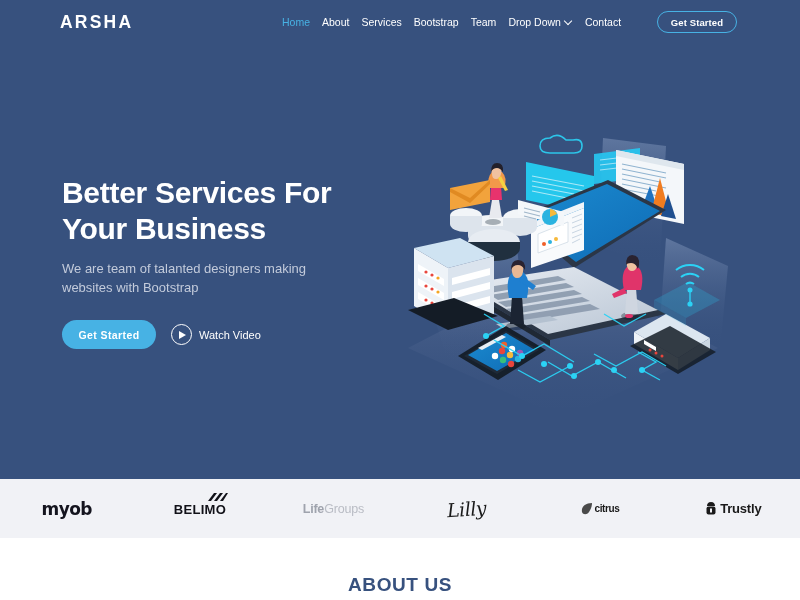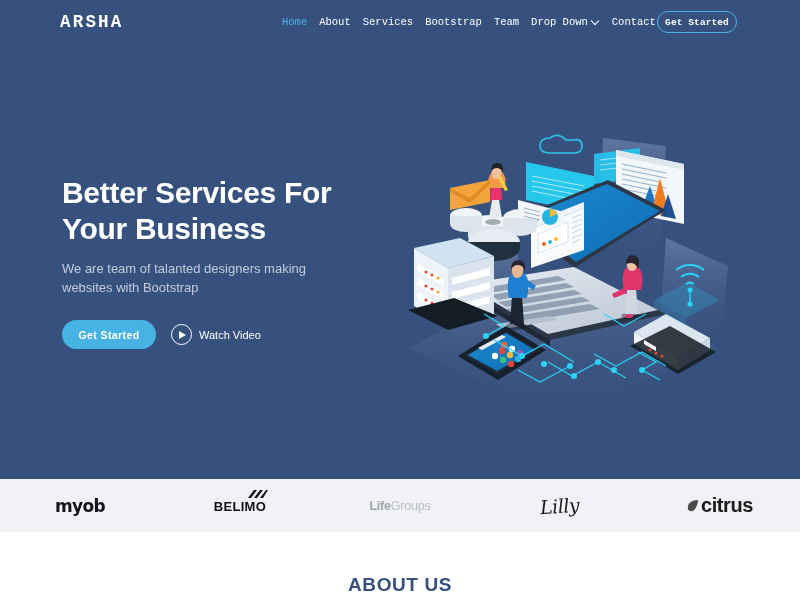--- a/index.html
+++ b/index.html
@@ -24,21 +24,20 @@
     overflow: hidden;
   }
 
   
   .navbar {
     position: absolute;
     left: 0; top: 0;
     width: 800px; height: 44px;
     display: flex;
     align-items: center;
-    font-family: Liberation Mono, monospace;
   }
   .brand {
     position: absolute;
     left: 60px; top: 11px;
     color: #ffffff;
     font-size: 17.5px;
     font-weight: 700;
     letter-spacing: 2.2px;
     line-height: 22px;
     white-space: nowrap;
@@ -182,21 +181,21 @@
   .illus {
     position: absolute;
     left: 398px; top: 118px;
     width: 330px; height: 290px;
   }
 
   
   .clients {
     position: absolute;
     left: 0; top: 479px;
-    width: 800px; height: 53px;
+    width: 800px; height: 59px;
     background: #f1f2f6;
     display: flex;
     align-items: center;
   }
   .client-cell {
     flex: 1 1 0;
     display: flex;
     align-items: center;
     justify-content: center;
     height: 100%;
@@ -221,21 +220,21 @@
   .logo-life b { color: #9fa3ad; font-weight: 600; }
   .logo-lilly {
     font-size: 19px; color: #1a1a1a;
     font-family: "DejaVu Serif", serif;
     font-style: italic; font-weight: 500;
     letter-spacing: -0.5px;
     transform: rotate(-4deg);
   }
   .logo-citrus-wrap { display: flex; align-items: center; gap: 2px; }
   .logo-citrus {
-    font-size: 20px; font-weight: 700; color: #1a1a1a;
+    font-size: 10px; font-weight: 700; color: #1a1a1a;
     letter-spacing: -0.4px;
   }
   .logo-trustly-wrap { display: flex; align-items: center; gap: 3px; }
   .logo-trustly {
     font-size: 13px; font-weight: 700; color: #1a1a1a;
     letter-spacing: -0.2px;
   }
 
   
   .about {
@@ -563,19 +562,29 @@
       <span class="logo-lilly">Lilly</span>
     </div>
     <div class="client-cell">
       <span class="logo-citrus-wrap">
         <svg width="12" height="14" viewBox="0 0 12 14">
           <path d="M11,1 C4,1 0,5 1,10 C2,13 6,13 8,10 C10,7 11,4 11,1 Z" fill="#4a4a4a"></path>
         </svg>
         <span class="logo-citrus">citrus</span>
       </span>
     </div>
+    <div class="client-cell">
+      <span class="logo-trustly-wrap">
+        <svg width="12" height="14" viewBox="0 0 12 14">
+          <path d="M6,0 C3,0 2,2 2,4 L10,4 C10,2 9,0 6,0 Z" fill="#1a1a1a"></path>
+          <rect x="1.5" y="4.5" width="9" height="8" rx="2" fill="#1a1a1a"></rect>
+          <rect x="5" y="6.5" width="2" height="4" fill="#f1f2f6"></rect>
+        </svg>
+        <span class="logo-trustly">Trustly</span>
+      </span>
+    </div>
   </section>
 
   <section class="about">
     <h2 class="about-title">ABOUT US</h2>
   </section>
 
 </div>
 
 </body></html>

